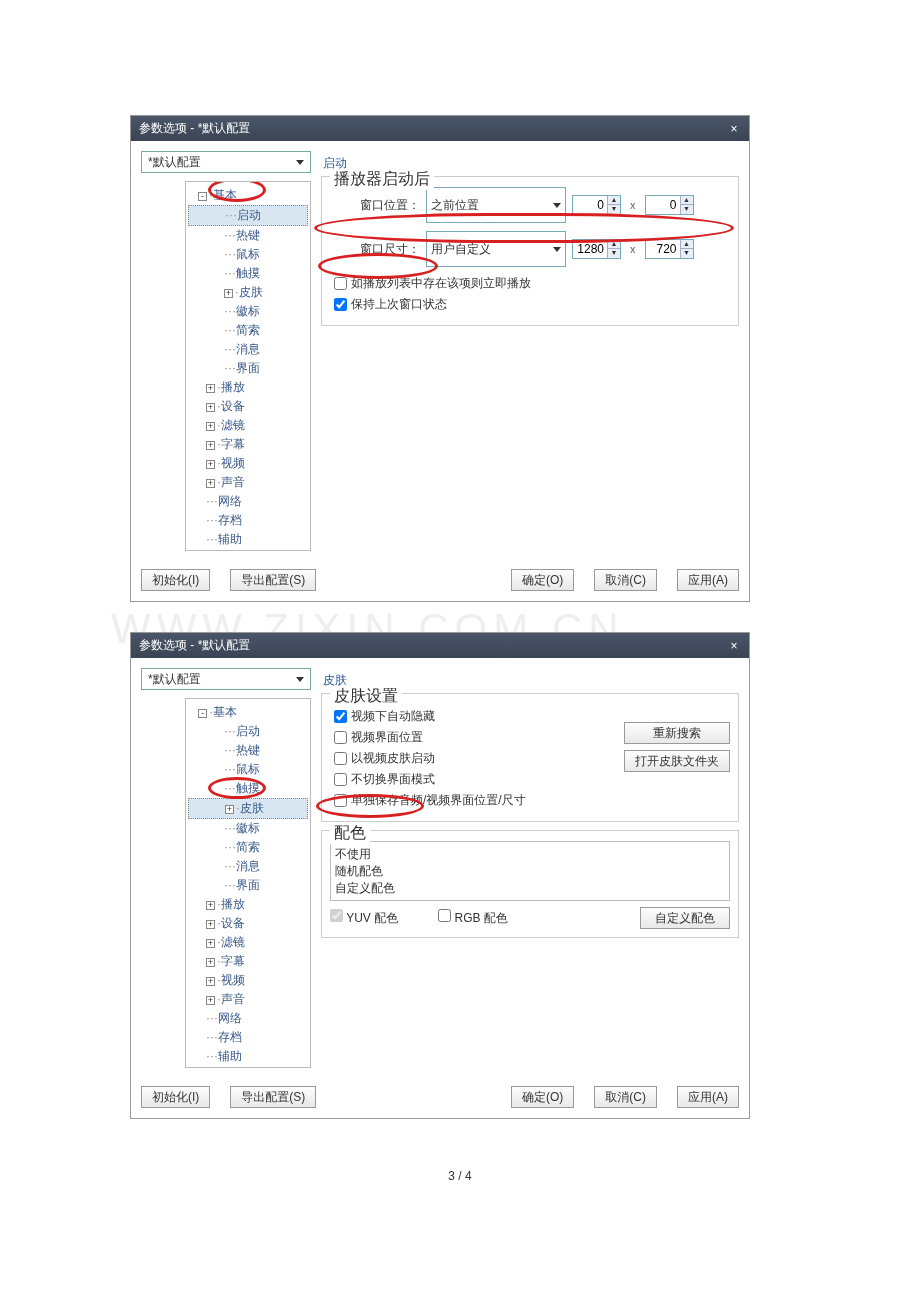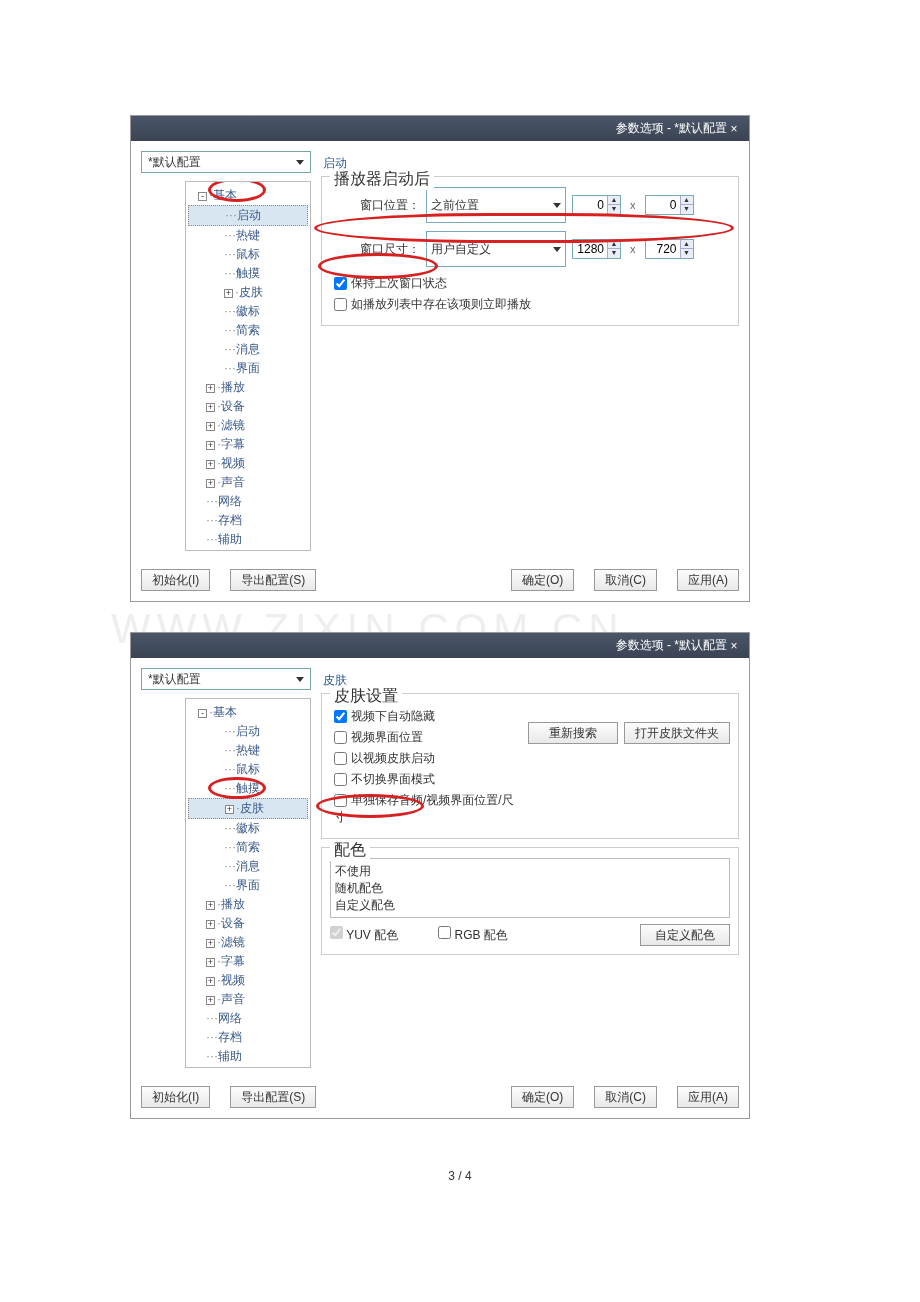--- a/index.html
+++ b/index.html
@@ -1,19 +1,19 @@
 <!DOCTYPE html>
 <html><head>
 <meta charset="utf-8">
 <style>
 * { box-sizing: border-box; margin: 0; padding: 0; }
 body { font-family: 'Microsoft YaHei', Tahoma, sans-serif; font-size: 12px; background: #fff; color: #333; }
 .page { width: 920px; margin: 0 auto; padding: 115px 130px 0 130px; position: relative; }
 .dialog { width: 620px; border: 1px solid #999; margin-bottom: 30px; position: relative; background: #fff; }
-.titlebar { background: linear-gradient(#4a5568, #3a4454); color: #fff; padding: 4px 8px; font-size: 12px; display: flex; justify-content: flex-end; align-items: center; }
+.titlebar { background: linear-gradient(#4a5568, #3a4454); color: #fff; padding: 4px 8px; font-size: 12px; display: flex; justify-content: space-between; align-items: center; }
 .close-x { width: 14px; height: 14px; display: flex; align-items: center; justify-content: center; cursor: pointer; font-size: 12px; }
 .dialog-body { display: flex; padding: 10px; gap: 10px; }
 .left-col { width: 170px; }
 .right-col { flex: 1; }
 .combo { border: 1px solid #7a9; background: #fff; padding: 3px 6px; display: flex; justify-content: space-between; align-items: center; margin-bottom: 8px; height: 22px; }
 .combo .arrow { border-left: 4px solid transparent; border-right: 4px solid transparent; border-top: 5px solid #333; }
 .tree { border: 1px solid #bbb; height: 370px; overflow: auto; padding: 4px 2px; color: #3a5a8a; position: relative; margin-left: 44px; }
 .tree-node { padding: 1px 2px; white-space: nowrap; cursor: pointer; }
 .tree-node.selected { background: #d8e6f2; border: 1px dotted #888; }
 .tree-dots { color: #888; }
@@ -131,22 +131,22 @@
           </div>
           <span class="xsep">x</span>
           <div class="spinner">
             <input value="720" style="">
             <div class="spinbtns">
                   <div class="spinbtn">▲</div>
                   <div class="spinbtn">▼</div>
                 </div>
           </div>
         </div>
+        <div class="chk-row"><input type="checkbox" style=""><span>如播放列表中存在该项则立即播放</span></div>
         <div class="chk-row"><input type="checkbox" checked="" style=""><span>保持上次窗口状态</span></div>
-        <div class="chk-row"><input type="checkbox" style=""><span>如播放列表中存在该项则立即播放</span></div>
       </div>
     </div>
   </div>
   <div class="footer">
     <div class="footer-left">
       <div class="btn"><span>初始化(I)</span></div>
       <div class="btn"><span>导出配置(S)</span></div>
     </div>
     <div class="footer-right">
       <div class="btn"><span>确定(O)</span></div>
@@ -199,21 +199,21 @@
         <div class="circle" style="width:108px;height:24px;left:-6px;top:100px;"></div>
         <span class="group-label">皮肤设置</span>
         <div style="display:flex; gap:10px; align-items:flex-start">
           <div style="flex:1">
             <div class="chk-row"><input type="checkbox" checked="" style=""><span>视频下自动隐藏</span></div>
             <div class="chk-row"><input type="checkbox" style=""><span>视频界面位置</span></div>
             <div class="chk-row"><input type="checkbox" style=""><span>以视频皮肤启动</span></div>
             <div class="chk-row"><input type="checkbox" style=""><span>不切换界面模式</span></div>
             <div class="chk-row"><input type="checkbox" style=""><span>单独保存音频/视频界面位置/尺寸</span></div>
           </div>
-          <div style="display:flex;gap:6px;margin-top:18px">
+          <div style="display:flex;flex-direction:column;gap:6px;margin-top:18px">
             <div class="btn" style="min-width:90px"><span>重新搜索</span></div>
             <div class="btn" style="min-width:90px"><span>打开皮肤文件夹</span></div>
           </div>
         </div>
       </div>
       <div class="groupbox">
         <span class="group-label">配色</span>
         <div class="colorlist">
           <div>不使用</div>
           <div>随机配色</div>

